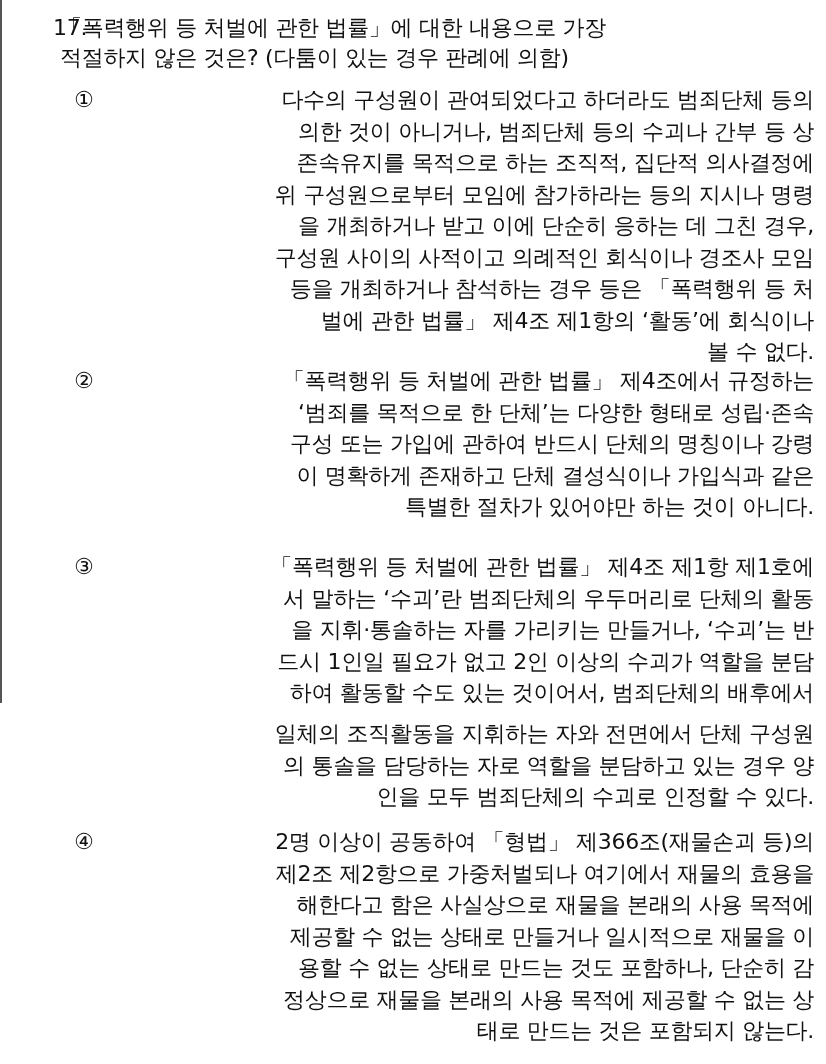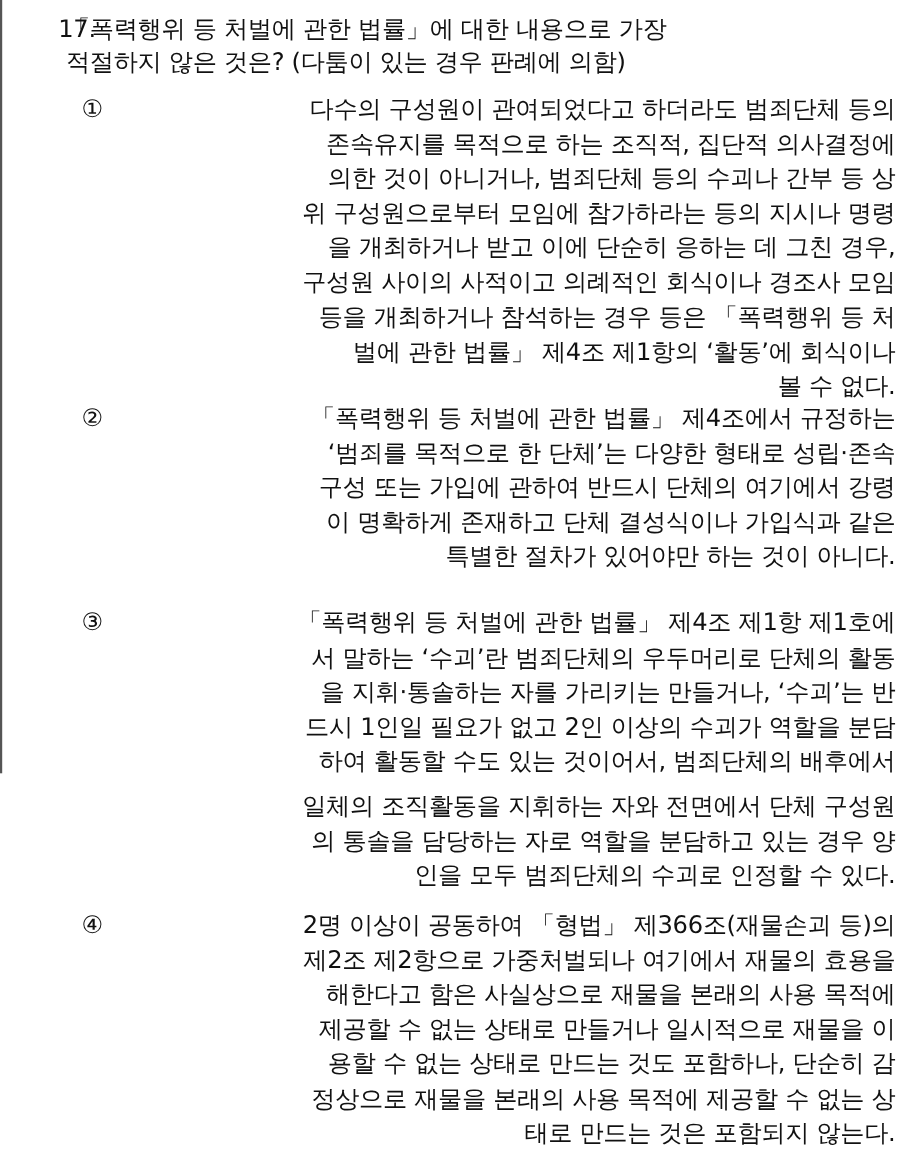--- a/index.html
+++ b/index.html
@@ -85,37 +85,37 @@
     <span class="q-text">
       <span class="q-line">「폭력행위 등 처벌에 관한 법률」에 대한 내용으로 가장</span>
       <span class="q-line">적절하지 않은 것은? (다툼이 있는 경우 판례에 의함)</span>
     </span>
   </div>
 
   <div class="opt" style="top:84px;">
     <span class="opt-marker">①</span>
     <span class="opt-body">
       <span class="opt-line">다수의 구성원이 관여되었다고 하더라도 범죄단체 등의</span>
+      <span class="opt-line">의한 것이 아니거나, 범죄단체 등의 수괴나 간부 등 상</span>
       <span class="opt-line">존속유지를 목적으로 하는 조직적, 집단적 의사결정에</span>
-      <span class="opt-line">의한 것이 아니거나, 범죄단체 등의 수괴나 간부 등 상</span>
       <span class="opt-line">위 구성원으로부터 모임에 참가하라는 등의 지시나 명령</span>
       <span class="opt-line">을 개최하거나 받고 이에 단순히 응하는 데 그친 경우,</span>
       <span class="opt-line">구성원 사이의 사적이고 의례적인 회식이나 경조사 모임</span>
       <span class="opt-line">등을 개최하거나 참석하는 경우 등은 「폭력행위 등 처</span>
       <span class="opt-line">벌에 관한 법률」 제4조 제1항의 ‘활동’에 회식이나</span>
       <span class="opt-line">볼 수 없다.</span>
     </span>
   </div>
 
   <div class="opt" style="top:365px;">
     <span class="opt-marker">②</span>
     <span class="opt-body">
       <span class="opt-line">「폭력행위 등 처벌에 관한 법률」 제4조에서 규정하는</span>
       <span class="opt-line">‘범죄를 목적으로 한 단체’는 다양한 형태로 성립·존속</span>
-      <span class="opt-line">구성 또는 가입에 관하여 반드시 단체의 여기에서 강령</span>
+      <span class="opt-line">구성 또는 가입에 관하여 반드시 단체의 명칭이나 강령</span>
       <span class="opt-line">이 명확하게 존재하고 단체 결성식이나 가입식과 같은</span>
       <span class="opt-line">특별한 절차가 있어야만 하는 것이 아니다.</span>
     </span>
   </div>
 
   <div class="opt" style="top:551px;">
     <span class="opt-marker">③</span>
     <span class="opt-body">
       <span class="opt-line">「폭력행위 등 처벌에 관한 법률」 제4조 제1항 제1호에</span>
       <span class="opt-line">서 말하는 ‘수괴’란 범죄단체의 우두머리로 단체의 활동</span>

